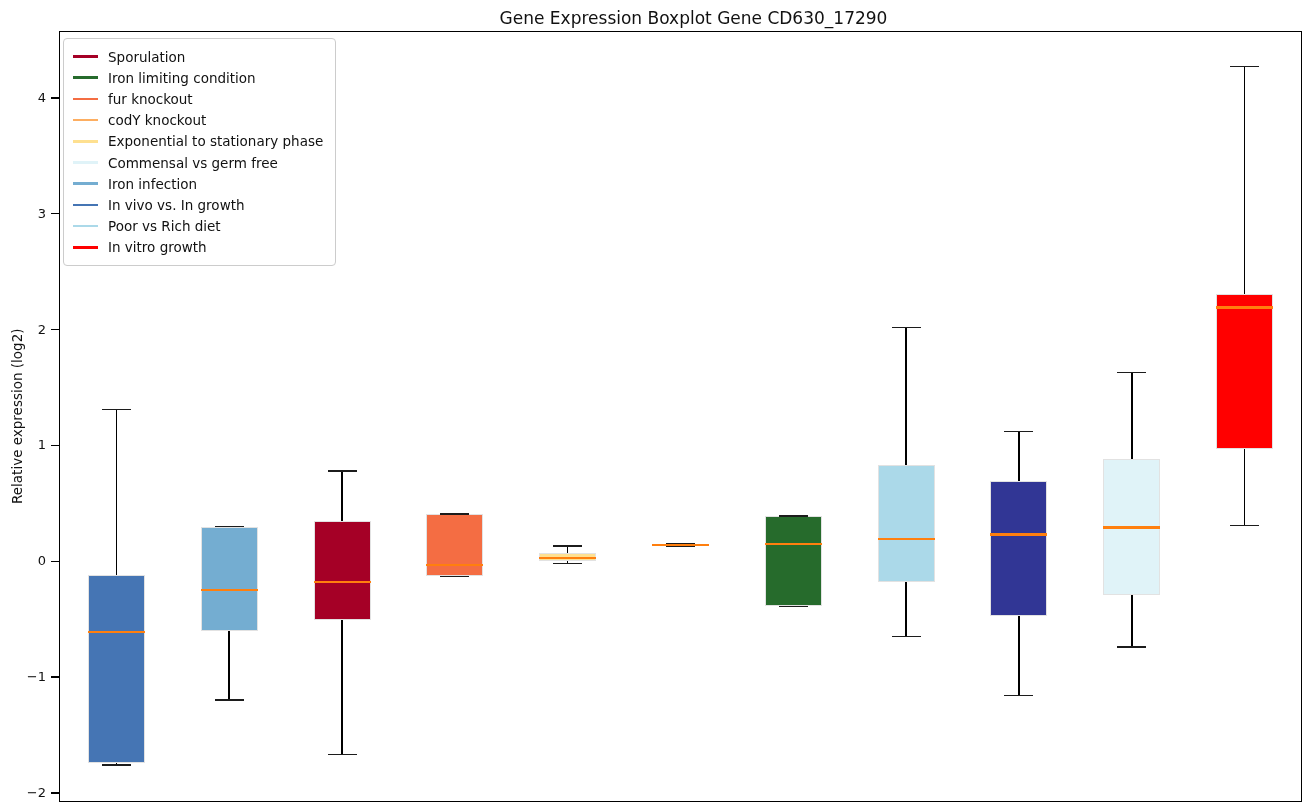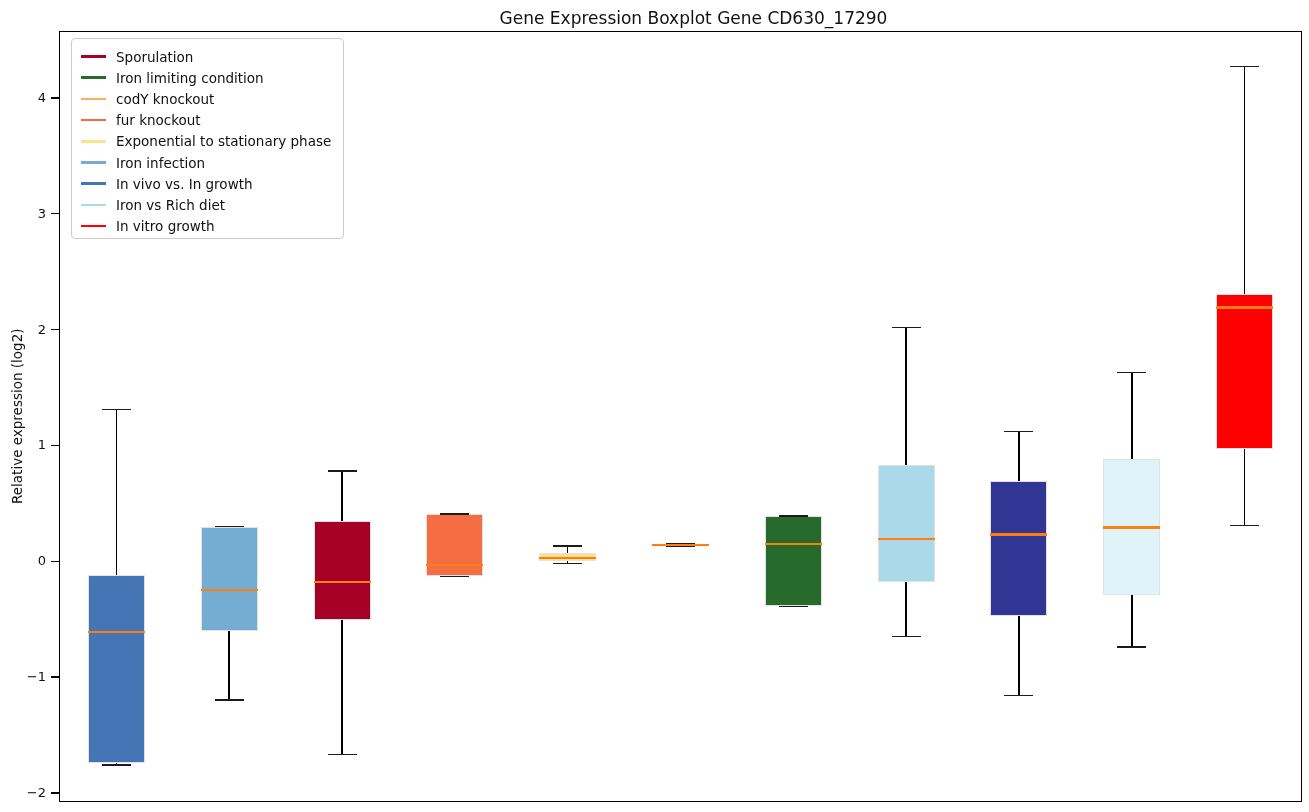--- a/index.html
+++ b/index.html
@@ -21,24 +21,24 @@
     position:absolute;left:59px;top:31px;width:1243px;height:771px;
     border:1px solid #000;box-sizing:border-box;background:#fff;
   }
   .boxes-layer{position:absolute;left:0;top:0;width:1241px;height:769px;}
   .ytick-mark{position:absolute;height:1.3px;background:#000;left:51px;width:8px;}
   .ytick-label{
     position:absolute;left:0;width:46px;text-align:right;
     font-size:13px;color:#111;line-height:16px;
   }
   .legend{
-    position:absolute;left:11px;top:6px;
+    position:absolute;left:3px;top:6px;
     background:rgba(255,255,255,0.85);
     border:1px solid #cccccc;border-radius:4px;
-    padding:7px 12px 1px 9px;z-index:5;
+    padding:7px 12px 7px 9px;z-index:5;
   }
   .legend-item{display:flex;align-items:center;height:21.2px;white-space:nowrap;}
   .legend-swatch{width:25px;height:2.6px;margin-right:10px;flex:none;}
   .legend-label{font-size:13.5px;color:#111;}
   .bx{position:absolute;}
   .bx-whisker{background:#000;width:1.5px;}
   .bx-cap{background:#1c1c1c;height:1.5px;}
   .bx-box{box-sizing:border-box;border:1px solid #e2e2e2;}
   .bx-median{height:2.4px;}
 </style>
@@ -151,42 +151,46 @@
     <div class="legend" id="legend">
         <div class="legend-item">
           <div class="legend-swatch" style="background: rgb(165, 0, 38);"></div>
           <div class="legend-label">Sporulation</div>
         </div>
         <div class="legend-item">
           <div class="legend-swatch" style="background: rgb(38, 107, 44);"></div>
           <div class="legend-label">Iron limiting condition</div>
         </div>
         <div class="legend-item">
+          <div class="legend-swatch" style="background: rgb(244, 109, 67);"></div>
+          <div class="legend-label">fur knockout</div>
+        </div>
+        <div class="legend-item">
           <div class="legend-swatch" style="background: rgb(253, 174, 97);"></div>
           <div class="legend-label">codY knockout</div>
         </div>
         <div class="legend-item">
-          <div class="legend-swatch" style="background: rgb(244, 109, 67);"></div>
-          <div class="legend-label">fur knockout</div>
+          <div class="legend-swatch" style="background: rgb(254, 224, 144);"></div>
+          <div class="legend-label">Exponential to stationary phase</div>
         </div>
         <div class="legend-item">
-          <div class="legend-swatch" style="background: rgb(254, 224, 144);"></div>
-          <div class="legend-label">Exponential to stationary phase</div>
+          <div class="legend-swatch" style="background: rgb(224, 243, 248);"></div>
+          <div class="legend-label">Commensal vs germ free</div>
         </div>
         <div class="legend-item">
           <div class="legend-swatch" style="background: rgb(116, 173, 209);"></div>
           <div class="legend-label">Iron infection</div>
         </div>
         <div class="legend-item">
           <div class="legend-swatch" style="background: rgb(69, 117, 180);"></div>
           <div class="legend-label">In vivo vs. In growth</div>
         </div>
         <div class="legend-item">
           <div class="legend-swatch" style="background: rgb(171, 217, 233);"></div>
-          <div class="legend-label">Iron vs Rich diet</div>
+          <div class="legend-label">Poor vs Rich diet</div>
         </div>
         <div class="legend-item">
           <div class="legend-swatch" style="background: rgb(255, 0, 0);"></div>
           <div class="legend-label">In vitro growth</div>
         </div>
       </div>
   </div>
 </div>
 
 </body></html>

